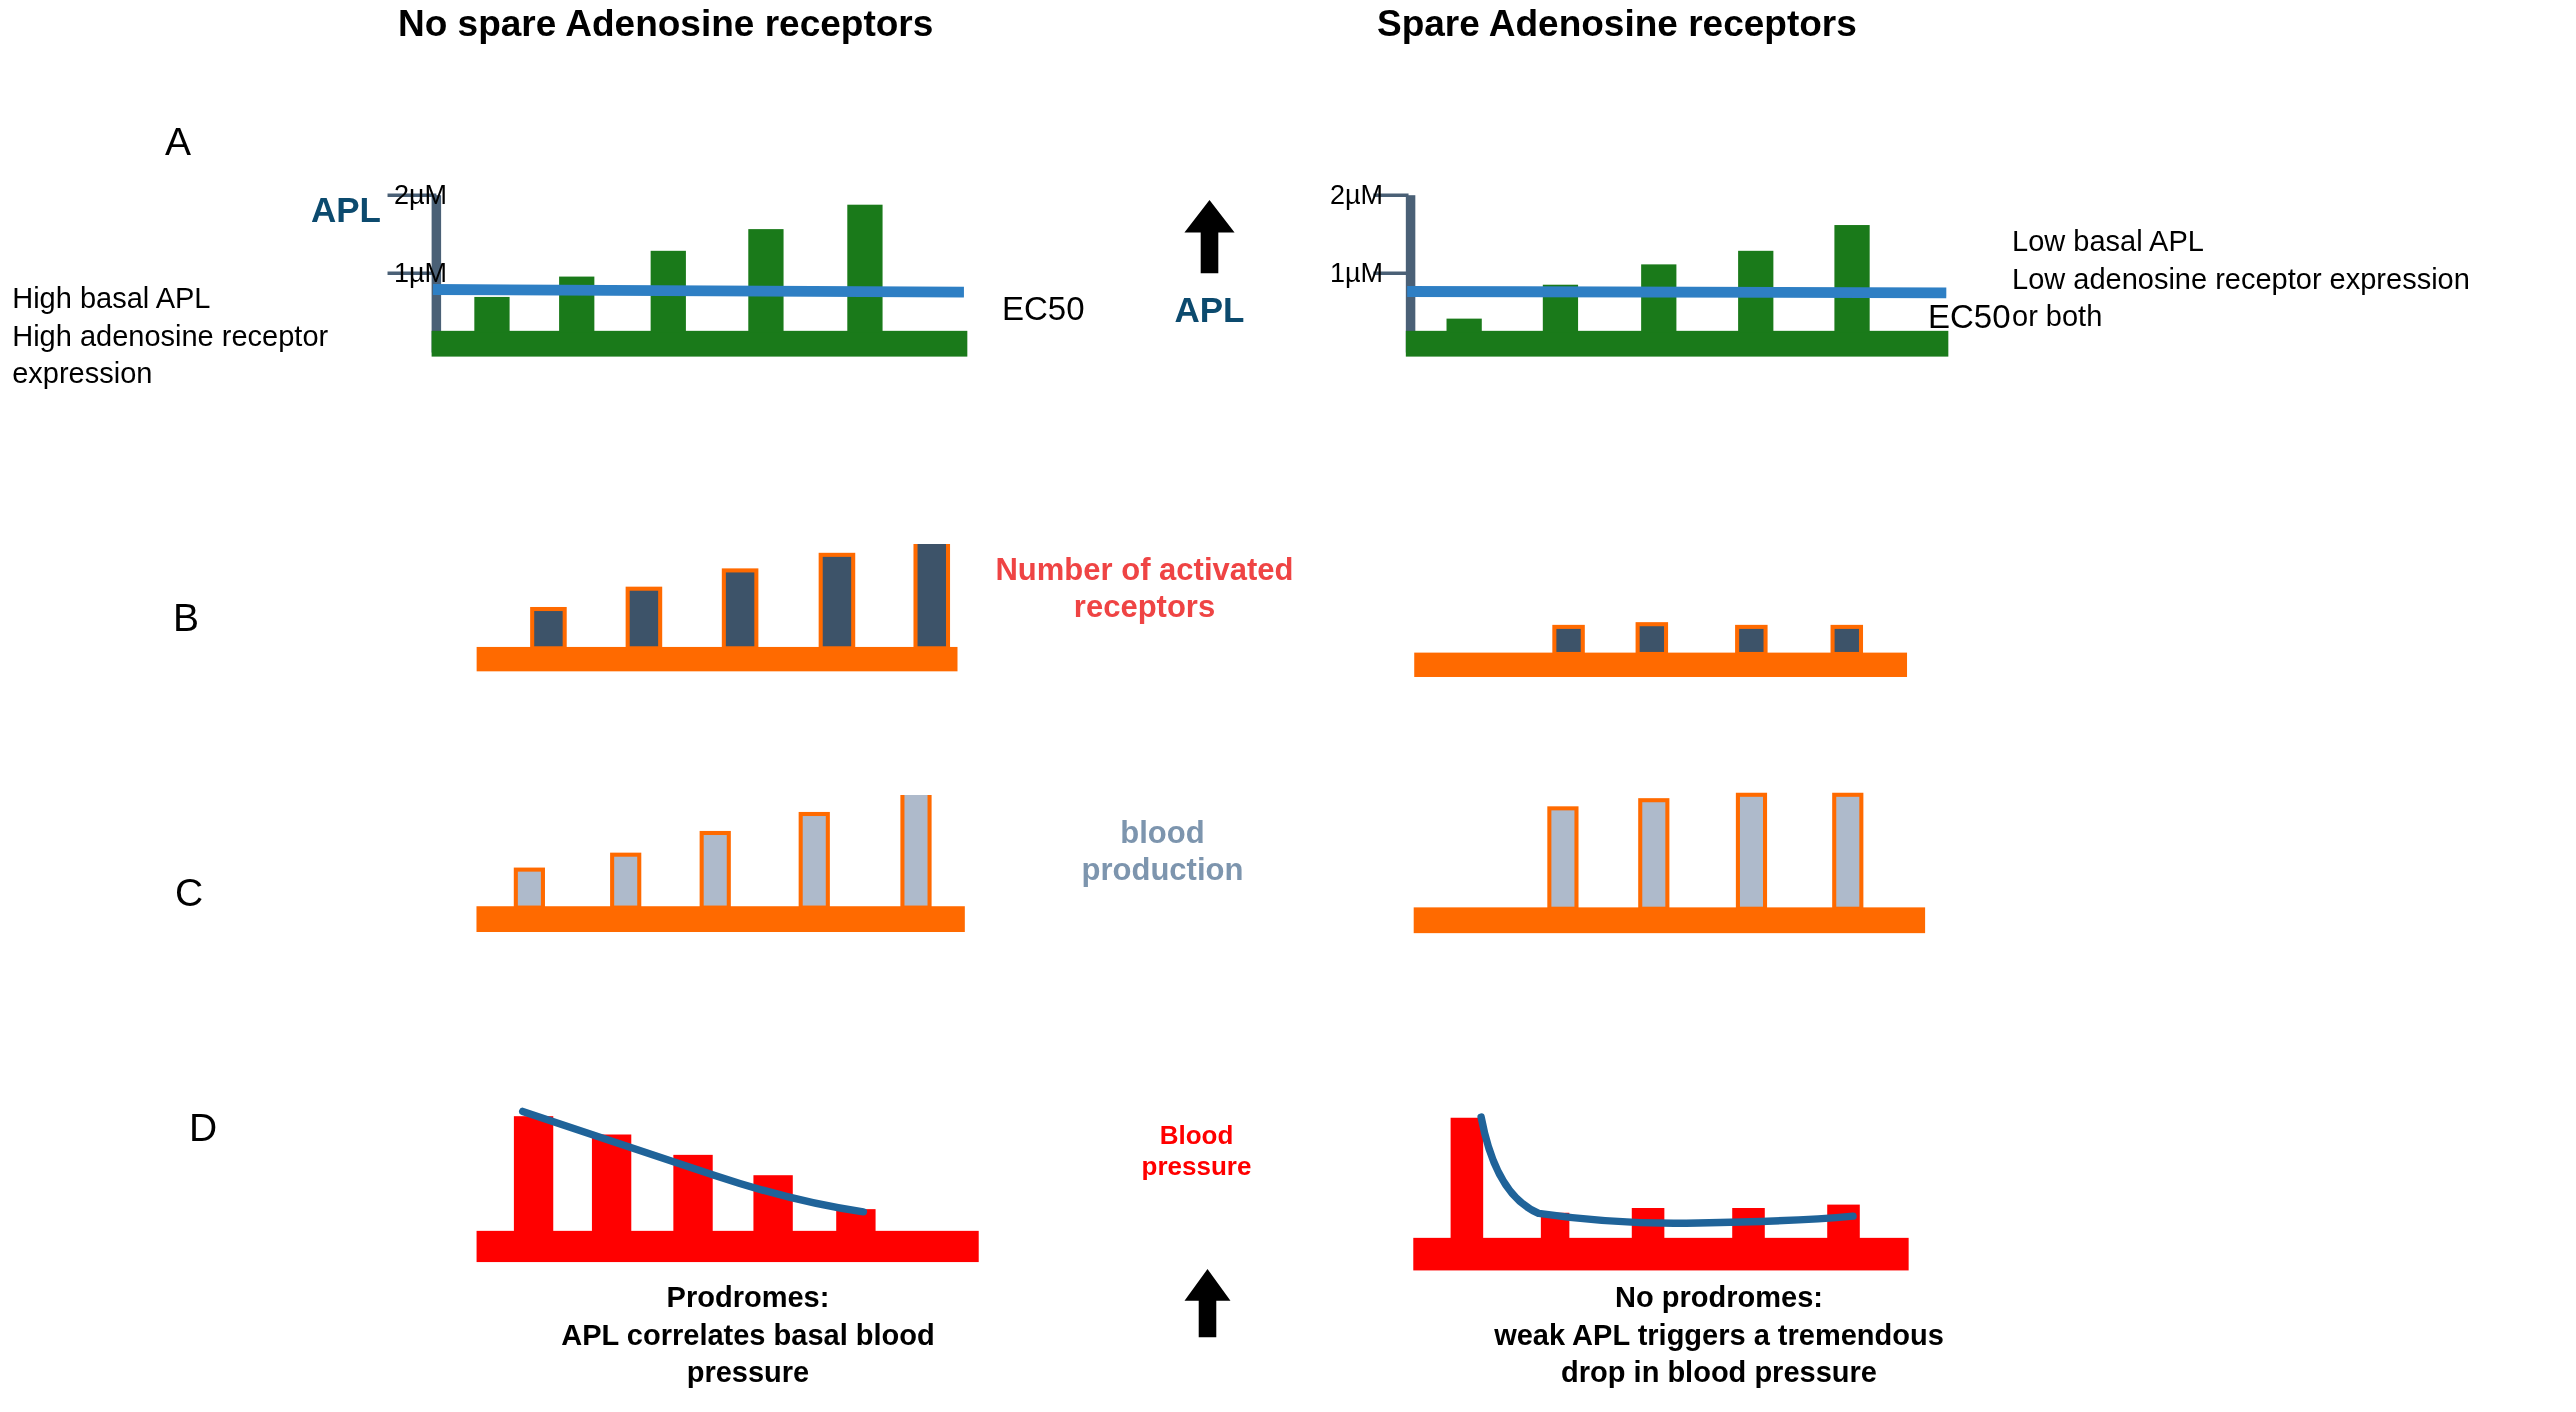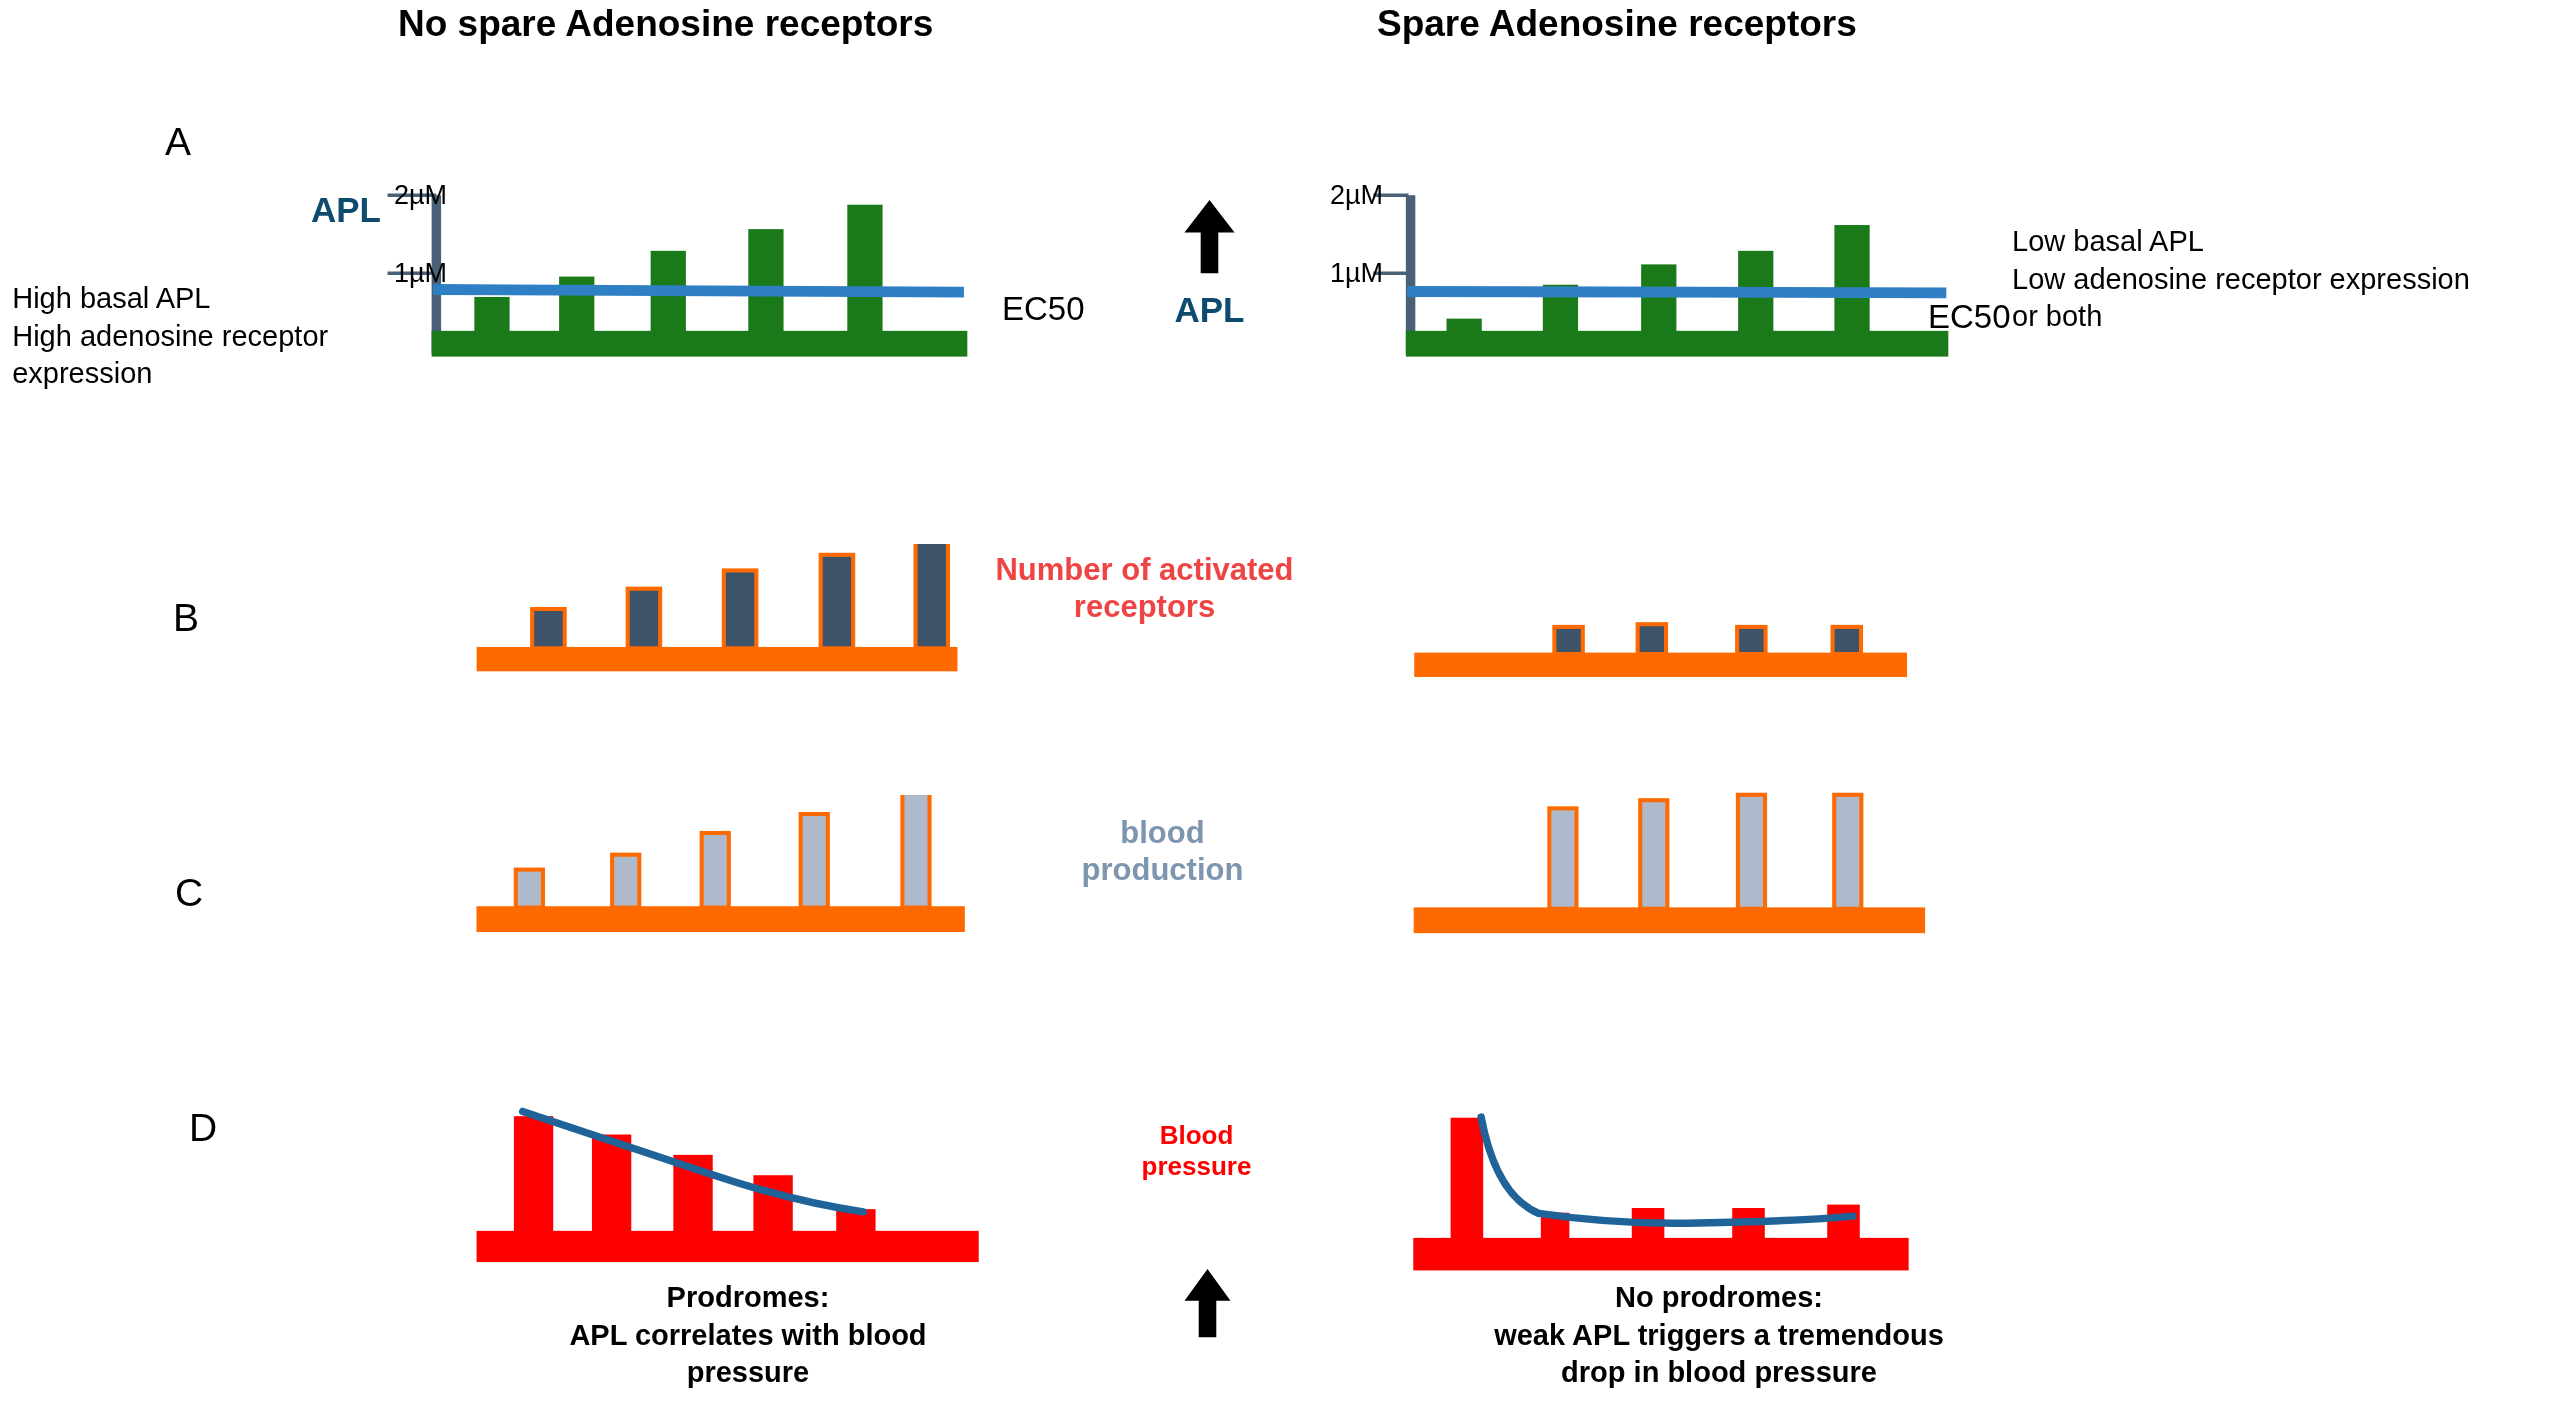--- a/index.html
+++ b/index.html
@@ -186,19 +186,19 @@
     <rect x="55" y="35" width="48" height="180" fill="#ff0000"></rect>
     <rect x="188" y="175" width="42" height="40" fill="#ff0000"></rect>
     <rect x="322" y="168" width="48" height="47" fill="#ff0000"></rect>
     <rect x="470" y="168" width="48" height="47" fill="#ff0000"></rect>
     <rect x="610" y="163" width="48" height="52" fill="#ff0000"></rect>
     <path d="M 100 34 Q 122 150 185 176 Q 300 193 420 190 Q 560 188 648 180" fill="none" stroke="#1f6399" stroke-width="11" stroke-linecap="round"></path>
   </svg>
 </div>
 
 <div class="abs caption" style="left:476px;top:1279px;width:544px;">Prodromes:
-APL correlates with blood
+APL correlates basal blood
 pressure</div>
 
 <div class="abs caption" style="left:1379px;top:1279px;width:680px;">No prodromes:
 weak APL triggers a tremendous
 drop in blood pressure</div>
 
 
 </body></html>

